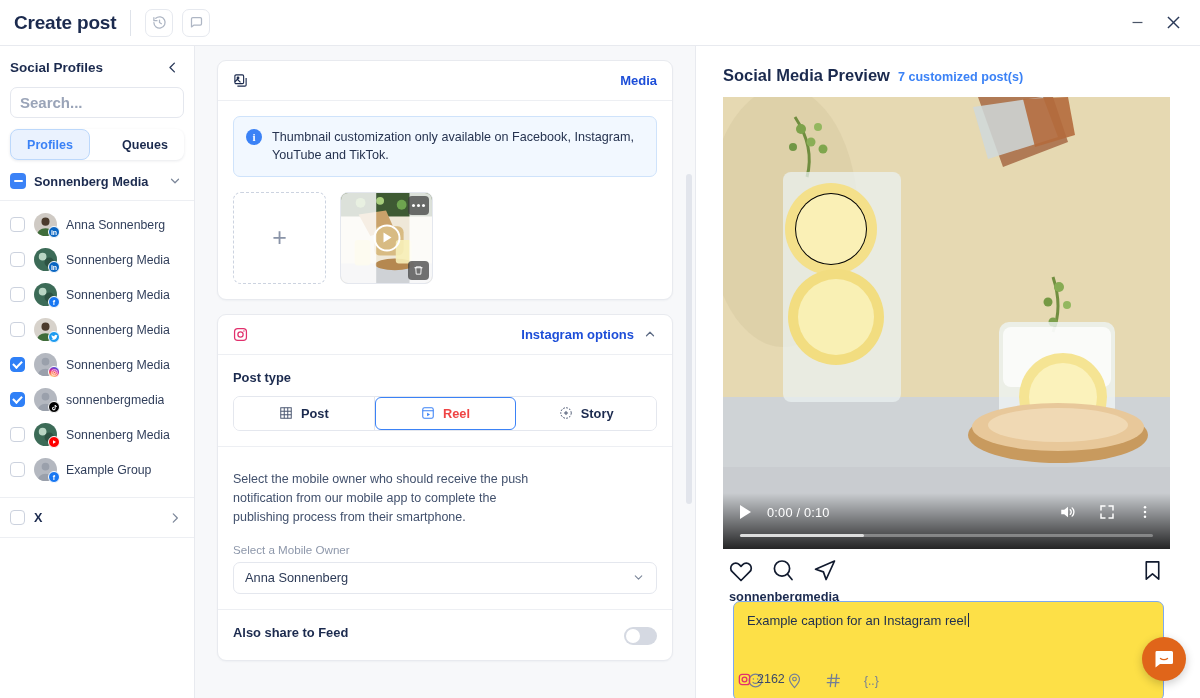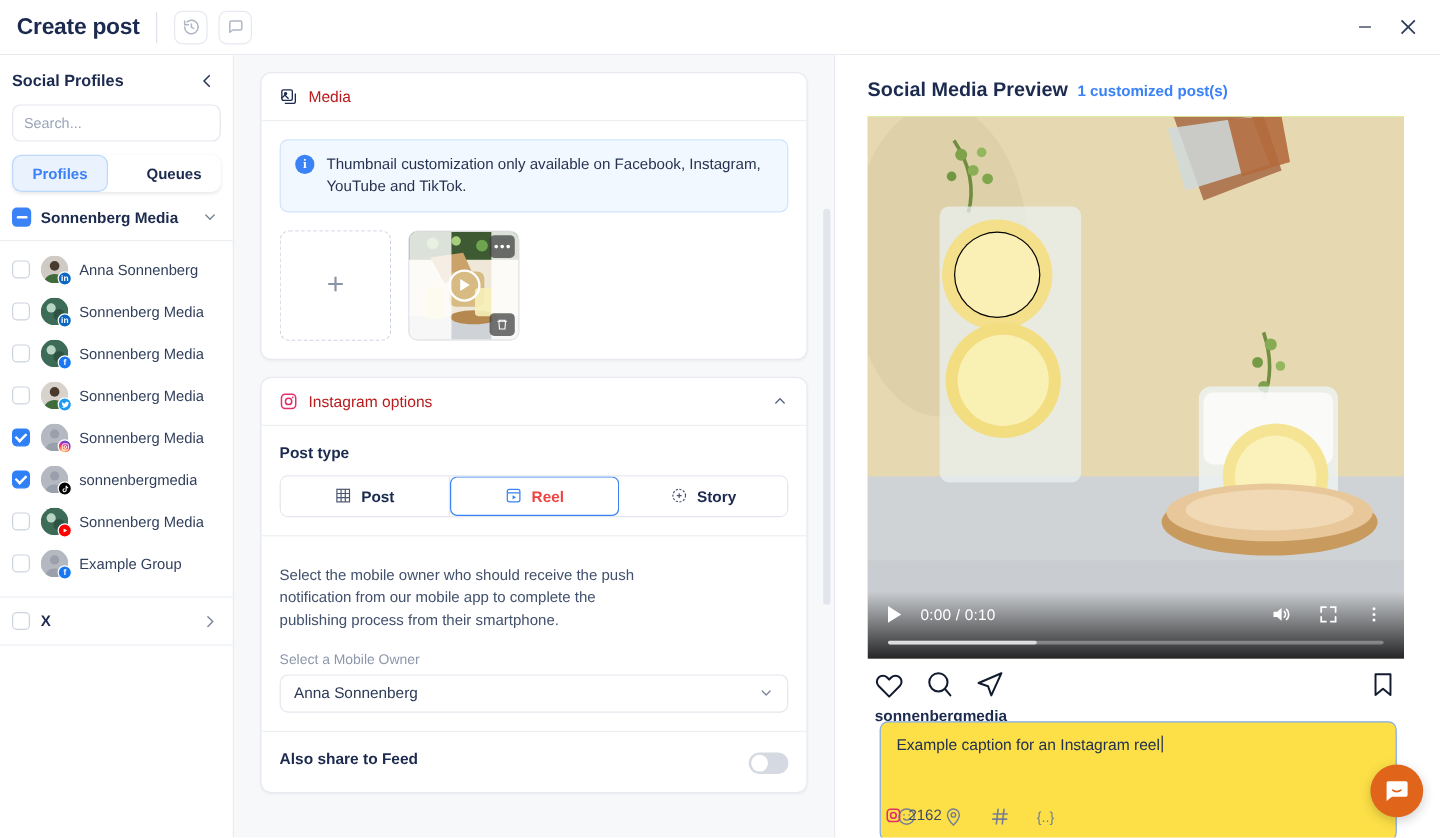--- a/index.html
+++ b/index.html
@@ -44,22 +44,22 @@
     display:flex; align-items:center; justify-content: space-between;
     padding: 14px 14px 6px 10px;
   }
   .sb-title { font-size: 13.5px; font-weight: bold; color:#1b2a4e; }
   .sb-collapse { cursor:pointer; color:#2b3a59; display:flex; }
   .sb-search {
     margin: 6px 10px 0 10px; height: 31px; border:1px solid #e4e7ee; border-radius:7px;
     display:flex; align-items:center; padding: 0 9px; background:#fff;
   }
   .sb-search input {
-    border:none; outline:none; flex:1; font-size:12px; color:#42506b;
-    font-family:"Liberation Sans", sans-serif; background:transparent;
+    border:none; outline:none; flex:1; font-size:15px; color:#42506b;
+    font-family:"Liberation Sans", sans-serif; background:transparent;font-weight:bold;
   }
   .sb-search input::placeholder { color:#9aa4b8; }
   .sb-tabs {
     margin: 11px 10px 0 10px; height: 31px; background: #fff;
     border-radius: 8px; display: flex; box-shadow: 0 1px 3px rgba(30,40,70,.10); gap: 16px;
   }
   .sb-tab {
     flex:1; display:flex; align-items:center; justify-content:center;
     font-size:12.5px; font-weight:bold; color:#1b2a4e; border-radius:8px; cursor:pointer;
   }
@@ -114,21 +114,21 @@
     background:#f7f8fa; overflow:hidden;
   }
   .card {
     background:#fff; border:1px solid #e8eaef; border-radius:9px;
     margin: 14px 22px 0 22px; box-shadow: 0 1px 2px rgba(30,40,70,.04);
   }
   .card-head {
     display:flex; align-items:center; gap:9px; padding: 12px 15px;
     border-bottom:1px solid #edeff3;
   }
-  .card-title { font-size:13px; font-weight:normal; color:#b91c1c; flex:1; }
+  .card-title { font-size:13px; font-weight:bold; color:#1d4ed8; flex:1;text-align:right; }
   .card-chev { color:#5c6a84; display:flex; cursor:pointer; }
   .card-body { padding: 15px; }
   .info-banner {
     display:flex; gap:10px; background:#f2f8ff; border:1px solid #cfe3fb; border-radius:7px;
     padding: 11px 12px; align-items:flex-start;
   }
   .info-icon {
     width:16px; height:16px; border-radius:50%; background:#3b82f6; color:#fff;
     font-size:11px; font-weight:bold; display:flex; align-items:center; justify-content:center;
     flex:0 0 auto; margin-top:1px; font-family:"Liberation Serif", serif;
@@ -604,21 +604,21 @@
         </div>
       </div>
     </div>
 
     <div class="scrollbar"></div>
   </div>
 
   <div class="right">
     <div class="prev-head">
       <div class="prev-title">Social Media Preview</div>
-      <div class="prev-sub">1 customized post(s)</div>
+      <div class="prev-sub">7 customized post(s)</div>
     </div>
 
     <div class="video-wrap">
       <svg class="video-img" viewBox="0 0 447 452" preserveAspectRatio="none">
         <rect width="447" height="452" fill="#e8dcb8"></rect>
         <rect y="0" width="447" height="300" fill="#e6d9b2"></rect>
         <rect y="300" width="447" height="152" fill="#cfd3d6"></rect>
         <ellipse cx="60" cy="120" rx="75" ry="130" fill="#d9cba4" opacity="0.6"></ellipse>
         <path d="M255 0 L330 0 L345 45 L280 70 Z" fill="#b07a55"></path>
         <path d="M250 10 L320 0 L335 40 L265 62 Z" fill="#cfd8da" opacity="0.85"></path>

